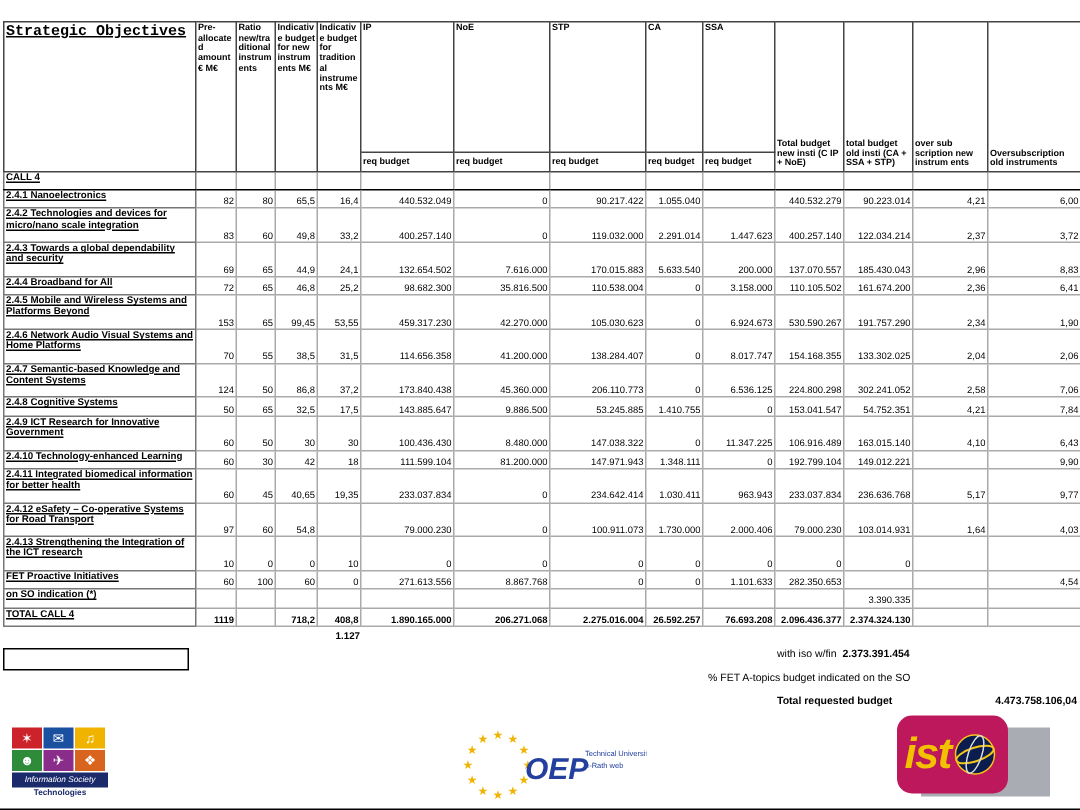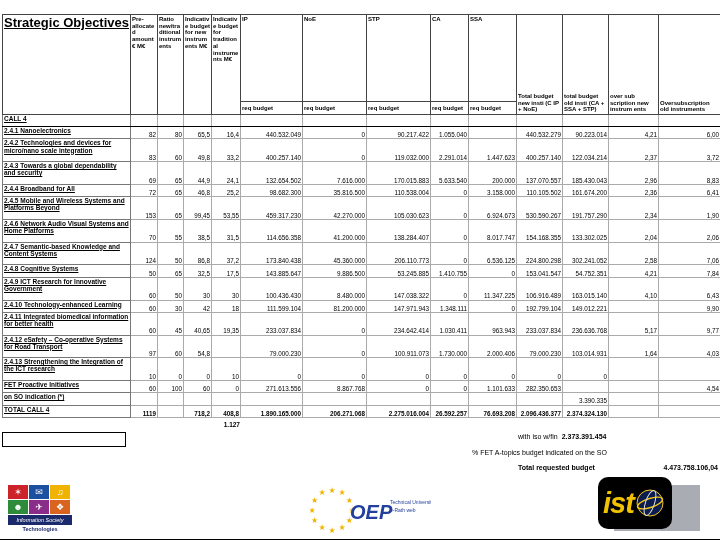--- a/index.html
+++ b/index.html
@@ -17,21 +17,21 @@
     border:1px solid #000;background:#fff;
   }
   table.grid th{
     font-weight:bold;font-size:6px;line-height:1.12;text-align:left;
     vertical-align:top;white-space:normal;word-wrap:break-word;
     border:1px solid #444;padding:1px;background:#fff;
   }
   table.grid th.h1{height:84px;}
   table.grid th.vb{vertical-align:bottom;}
   table.grid th.h2{height:10px;font-size:6px;vertical-align:middle;}
-  table.grid th.corner{font-size:13px;text-decoration:underline;vertical-align:top;}
+  table.grid th.corner{font-size:10px;text-decoration:underline;vertical-align:top;font-family:Liberation Mono, monospace;}
   table.grid td{
     border:1px solid #aaa;font-size:6.3px;line-height:1.15;
     padding:0 1px;vertical-align:bottom;overflow:hidden;
   }
   table.grid td.lbl{
     font-weight:bold;font-size:6.5px;text-decoration:underline;
     white-space:normal;word-wrap:break-word;vertical-align:top;
     border-color:#777;line-height:1.1;
   }
   table.grid td.num{text-align:right;white-space:nowrap;}
@@ -60,21 +60,21 @@
 
   .logo-oep{position:absolute;left:303px;top:483px;}
   .star{fill:#f0b400;font-size:8px;}
   .oep-text{fill:#24409e;font-size:20px;font-weight:bold;font-style:italic;}
   .oep-sub{fill:#24409e;font-size:5px;}
 
   .logo-ist{position:absolute;left:598px;top:477px;width:110px;height:58px;}
   .ist-shadow{position:absolute;left:16px;top:8px;width:86px;height:46px;background:#a9adb3;}
   .ist-badge{
     position:absolute;left:0;top:0;width:74px;height:52px;
-    background:#000000;border-radius:10px;
+    background:#be185d;border-radius:10px;
     display:flex;align-items:center;padding-left:5px;box-sizing:border-box;
   }
   .ist-text{font-size:29px;font-weight:bold;font-style:italic;color:#f2c200;line-height:1;letter-spacing:-1px;}
   .ist-globe{margin-left:-1px;}
 </style>
 </head>
 <body>
 
 <div class="slide">
 

